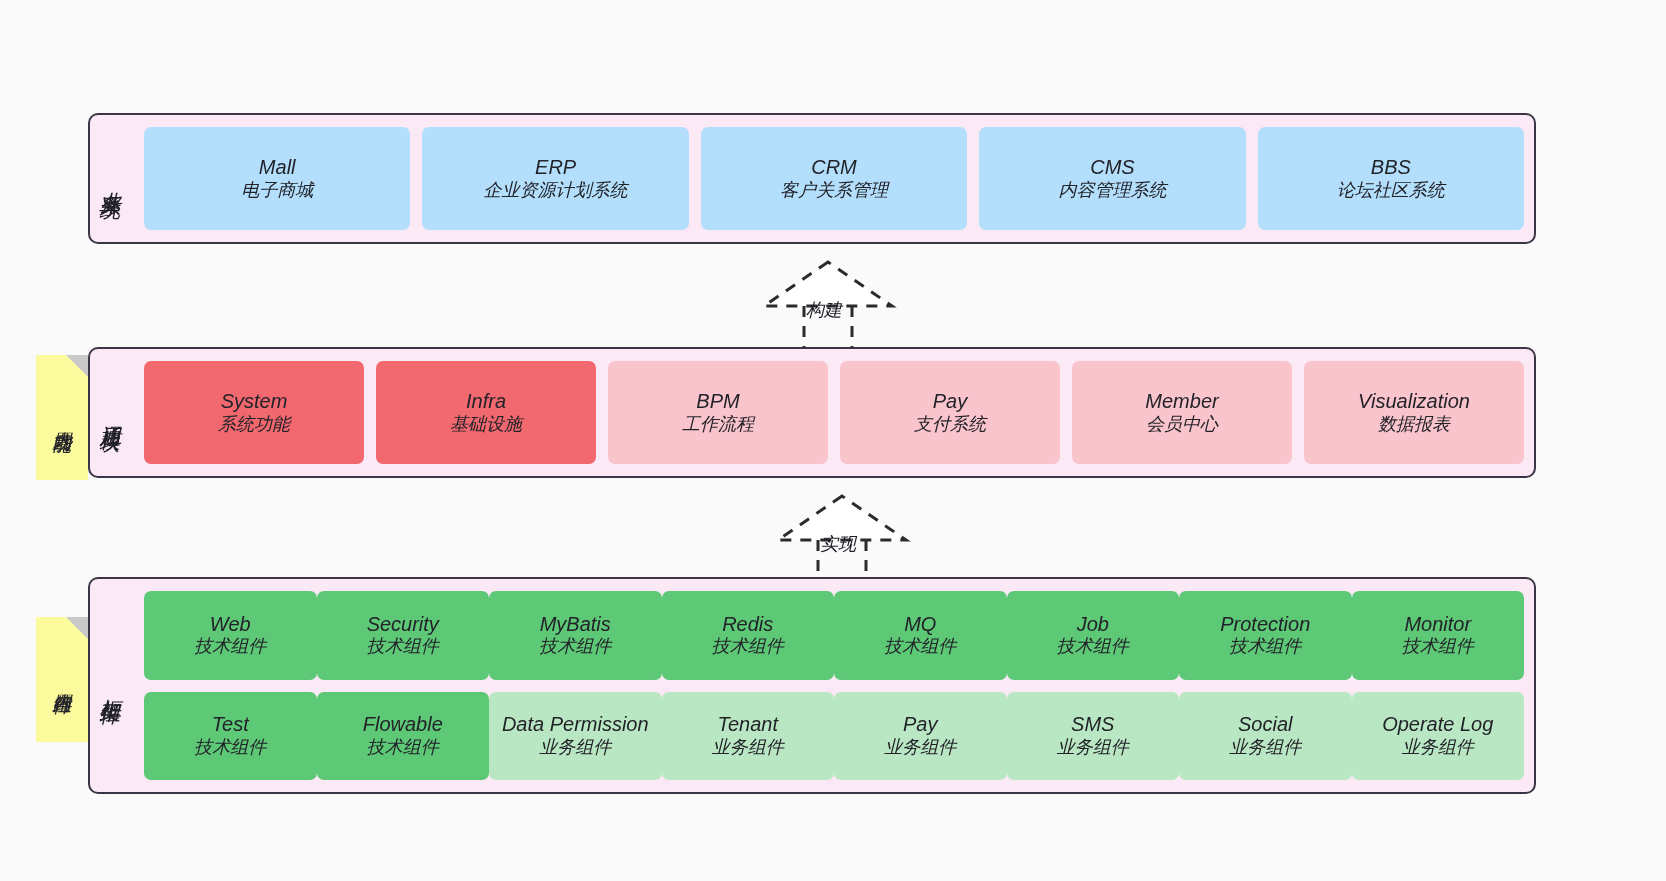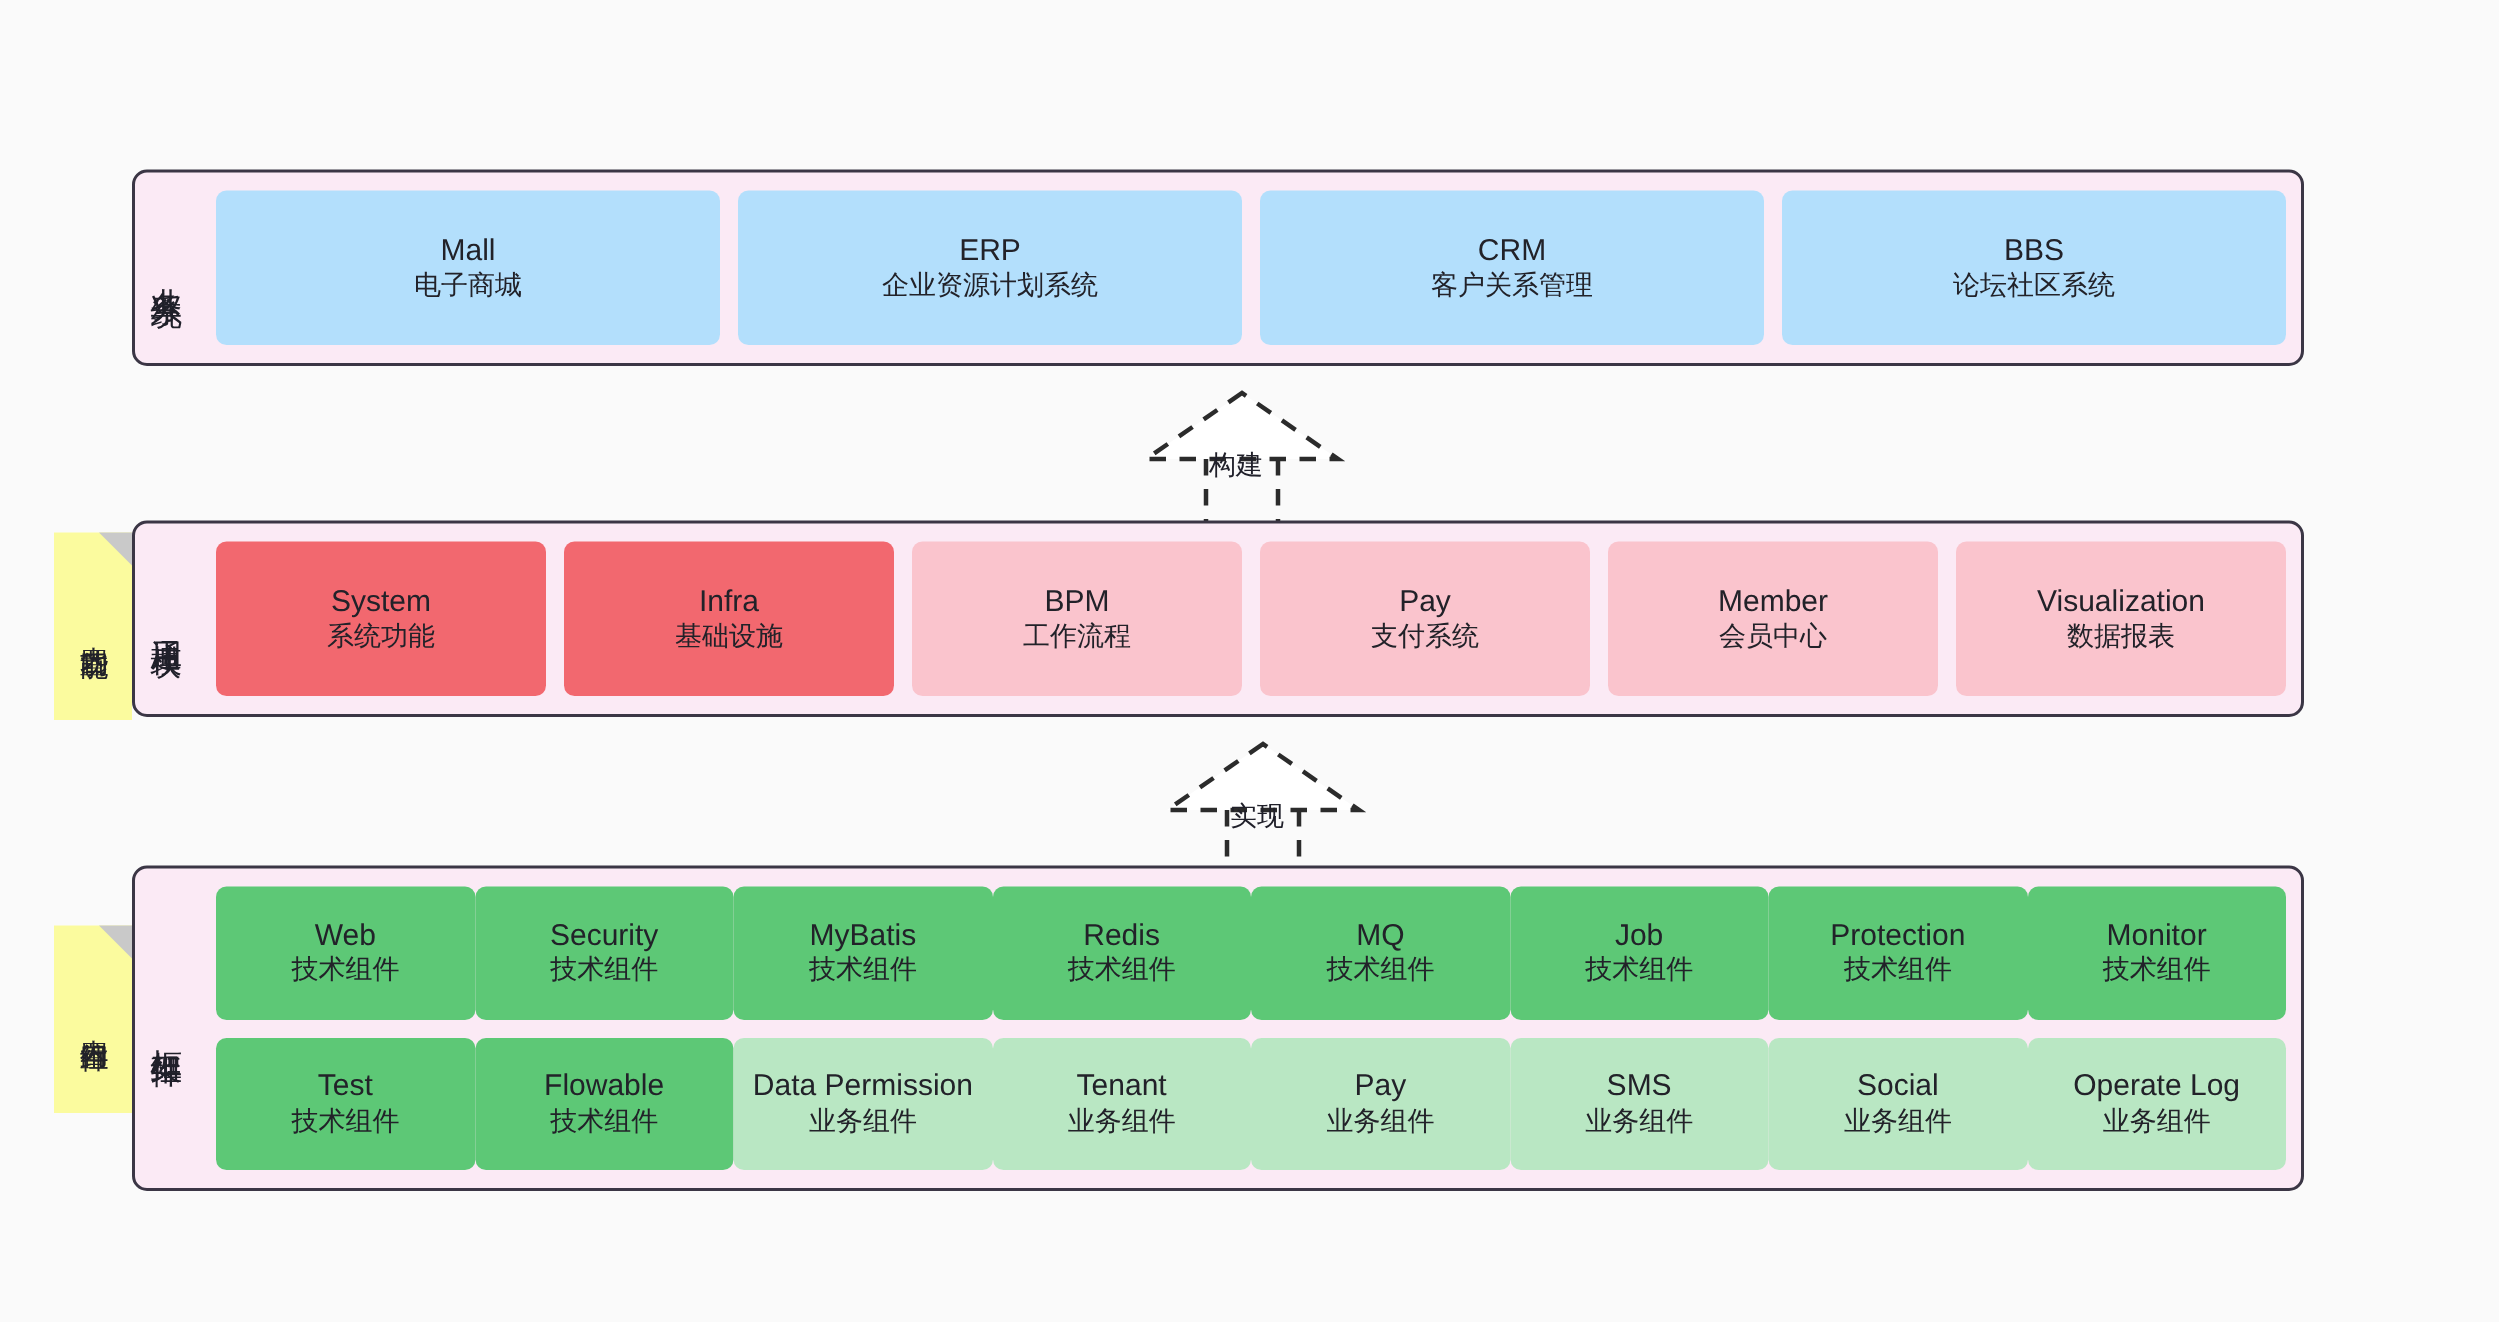--- a/index.html
+++ b/index.html
@@ -9,20 +9,21 @@
     height: 881px;
     background: #fafafa;
     font-family: "Liberation Sans", "DejaVu Sans", sans-serif;
     overflow: hidden;
     position: relative;
   }
 
   .canvas {
     position: absolute;
     inset: 0;
+    font-style: italic;
   }
 
   
   .layer {
     position: absolute;
     background: #fbeaf5;
     border: 2px solid #3b3645;
     border-radius: 10px;
     display: flex;
     align-items: stretch;
@@ -152,20 +153,24 @@
       </div>
       <div class="card c-blue">
         <span class="en">ERP</span>
         <span class="cn">企业资源计划系统</span>
       </div>
       <div class="card c-blue">
         <span class="en">CRM</span>
         <span class="cn">客户关系管理</span>
       </div>
       <div class="card c-blue">
+        <span class="en">CMS</span>
+        <span class="cn">内容管理系统</span>
+      </div>
+      <div class="card c-blue">
         <span class="en">BBS</span>
         <span class="cn">论坛社区系统</span>
       </div>
 
     </div>
   </div>
 
   <div class="arrow" style="left:758px; top:258px; width:140px; height:92px;">
     <svg width="140" height="92" viewBox="0 0 140 92">
 

